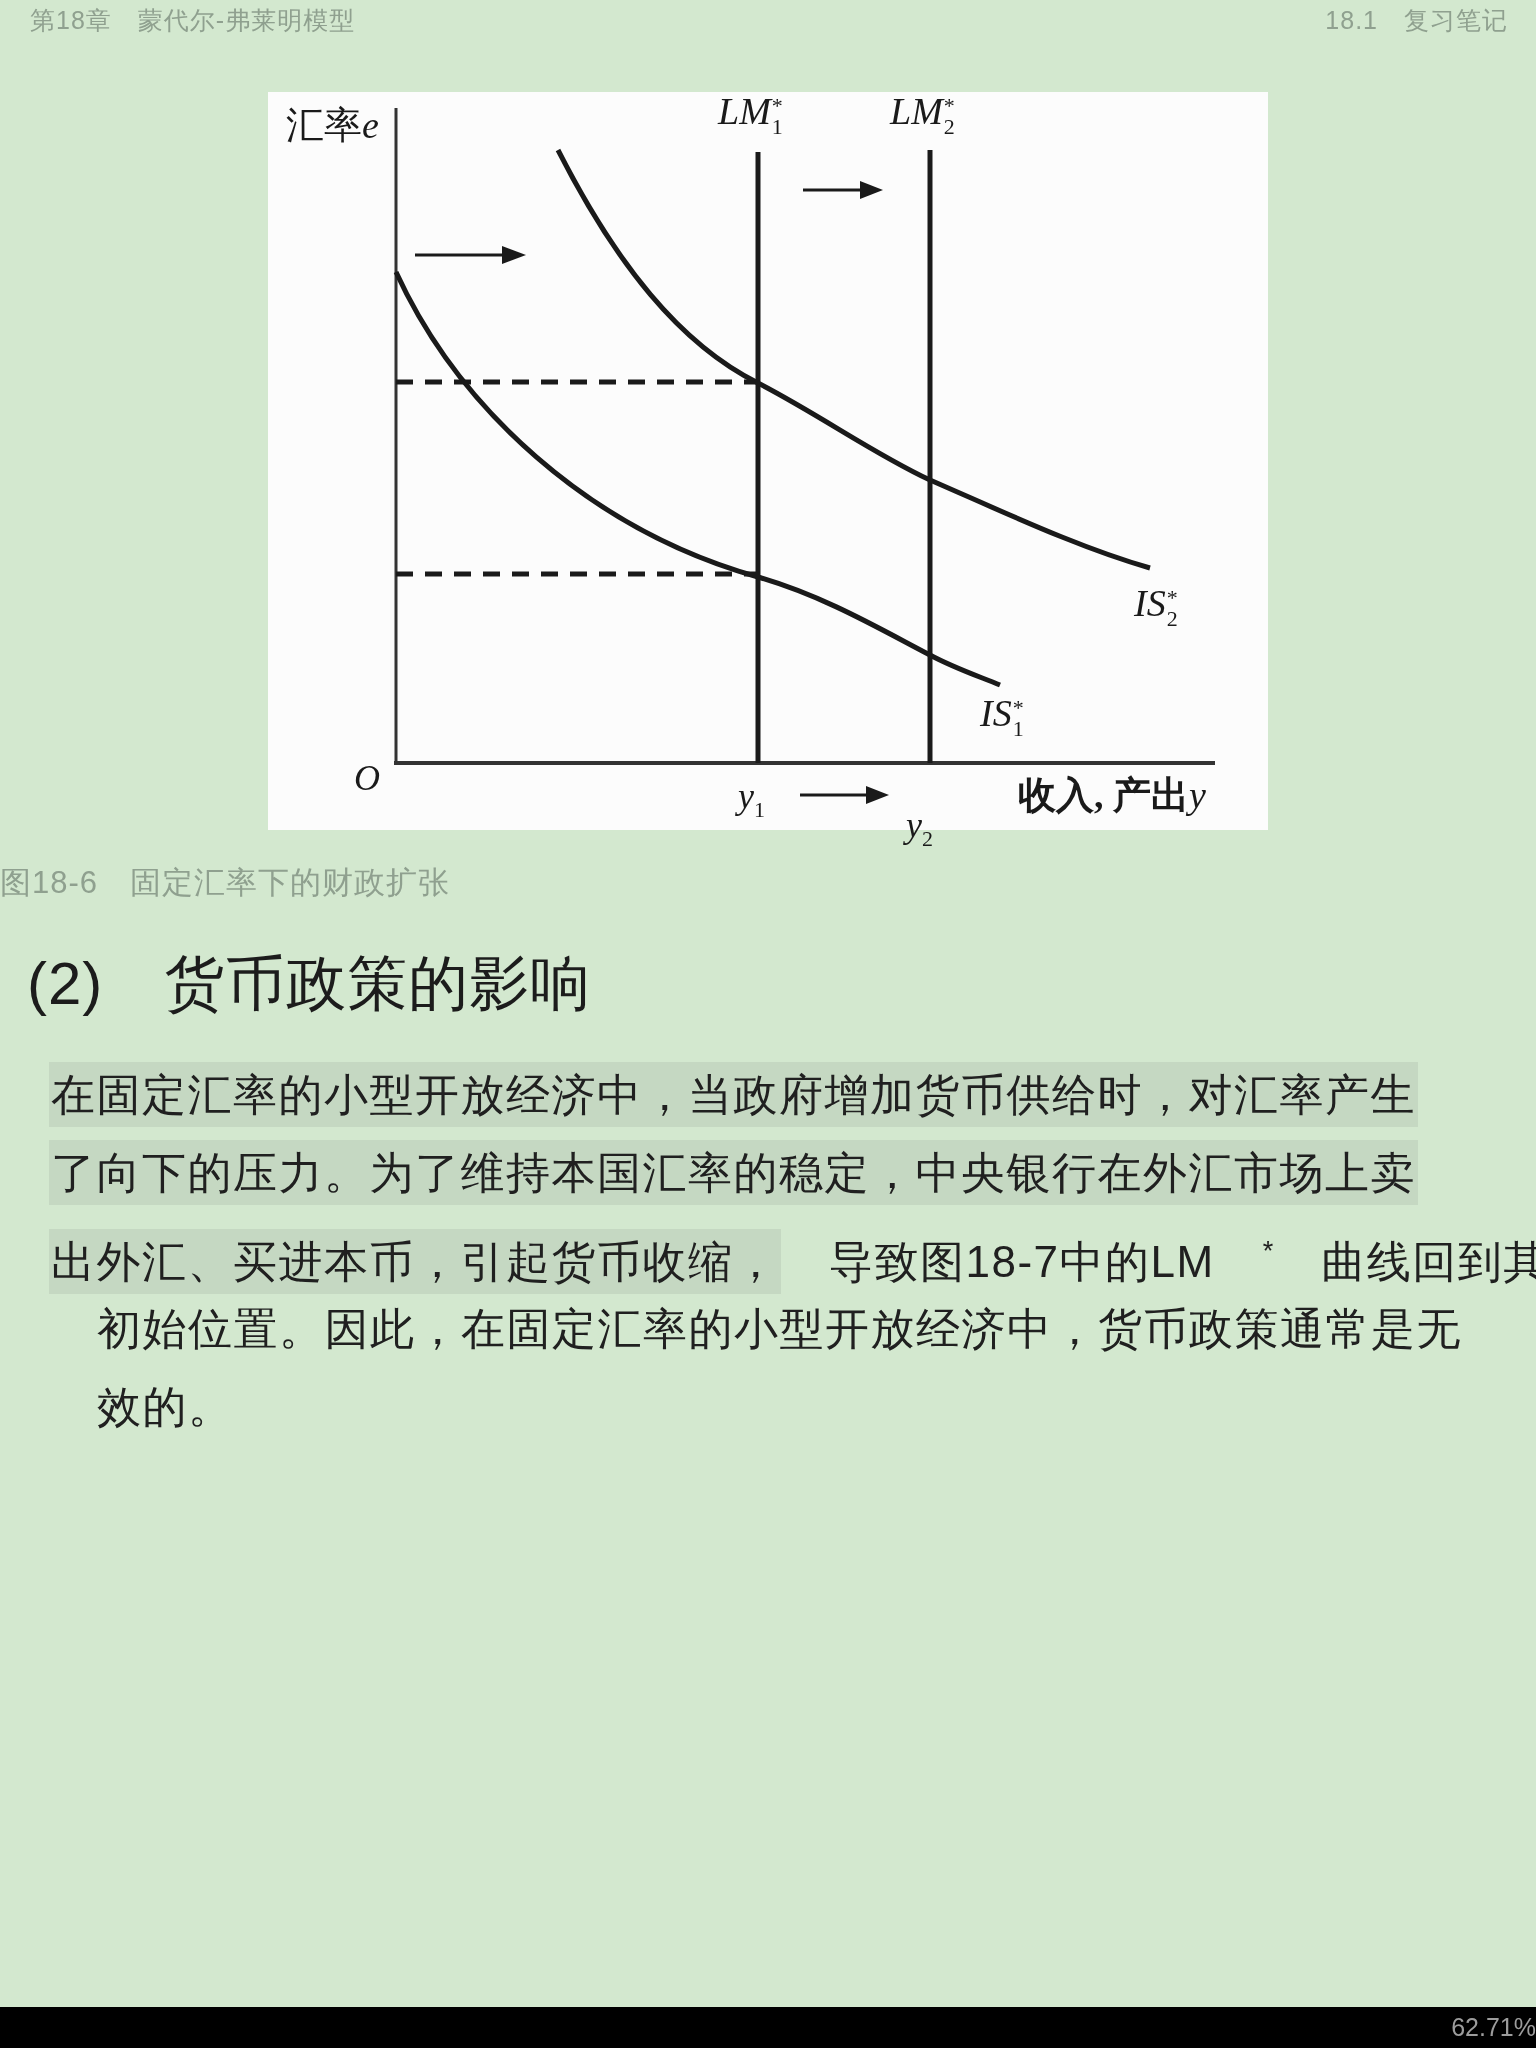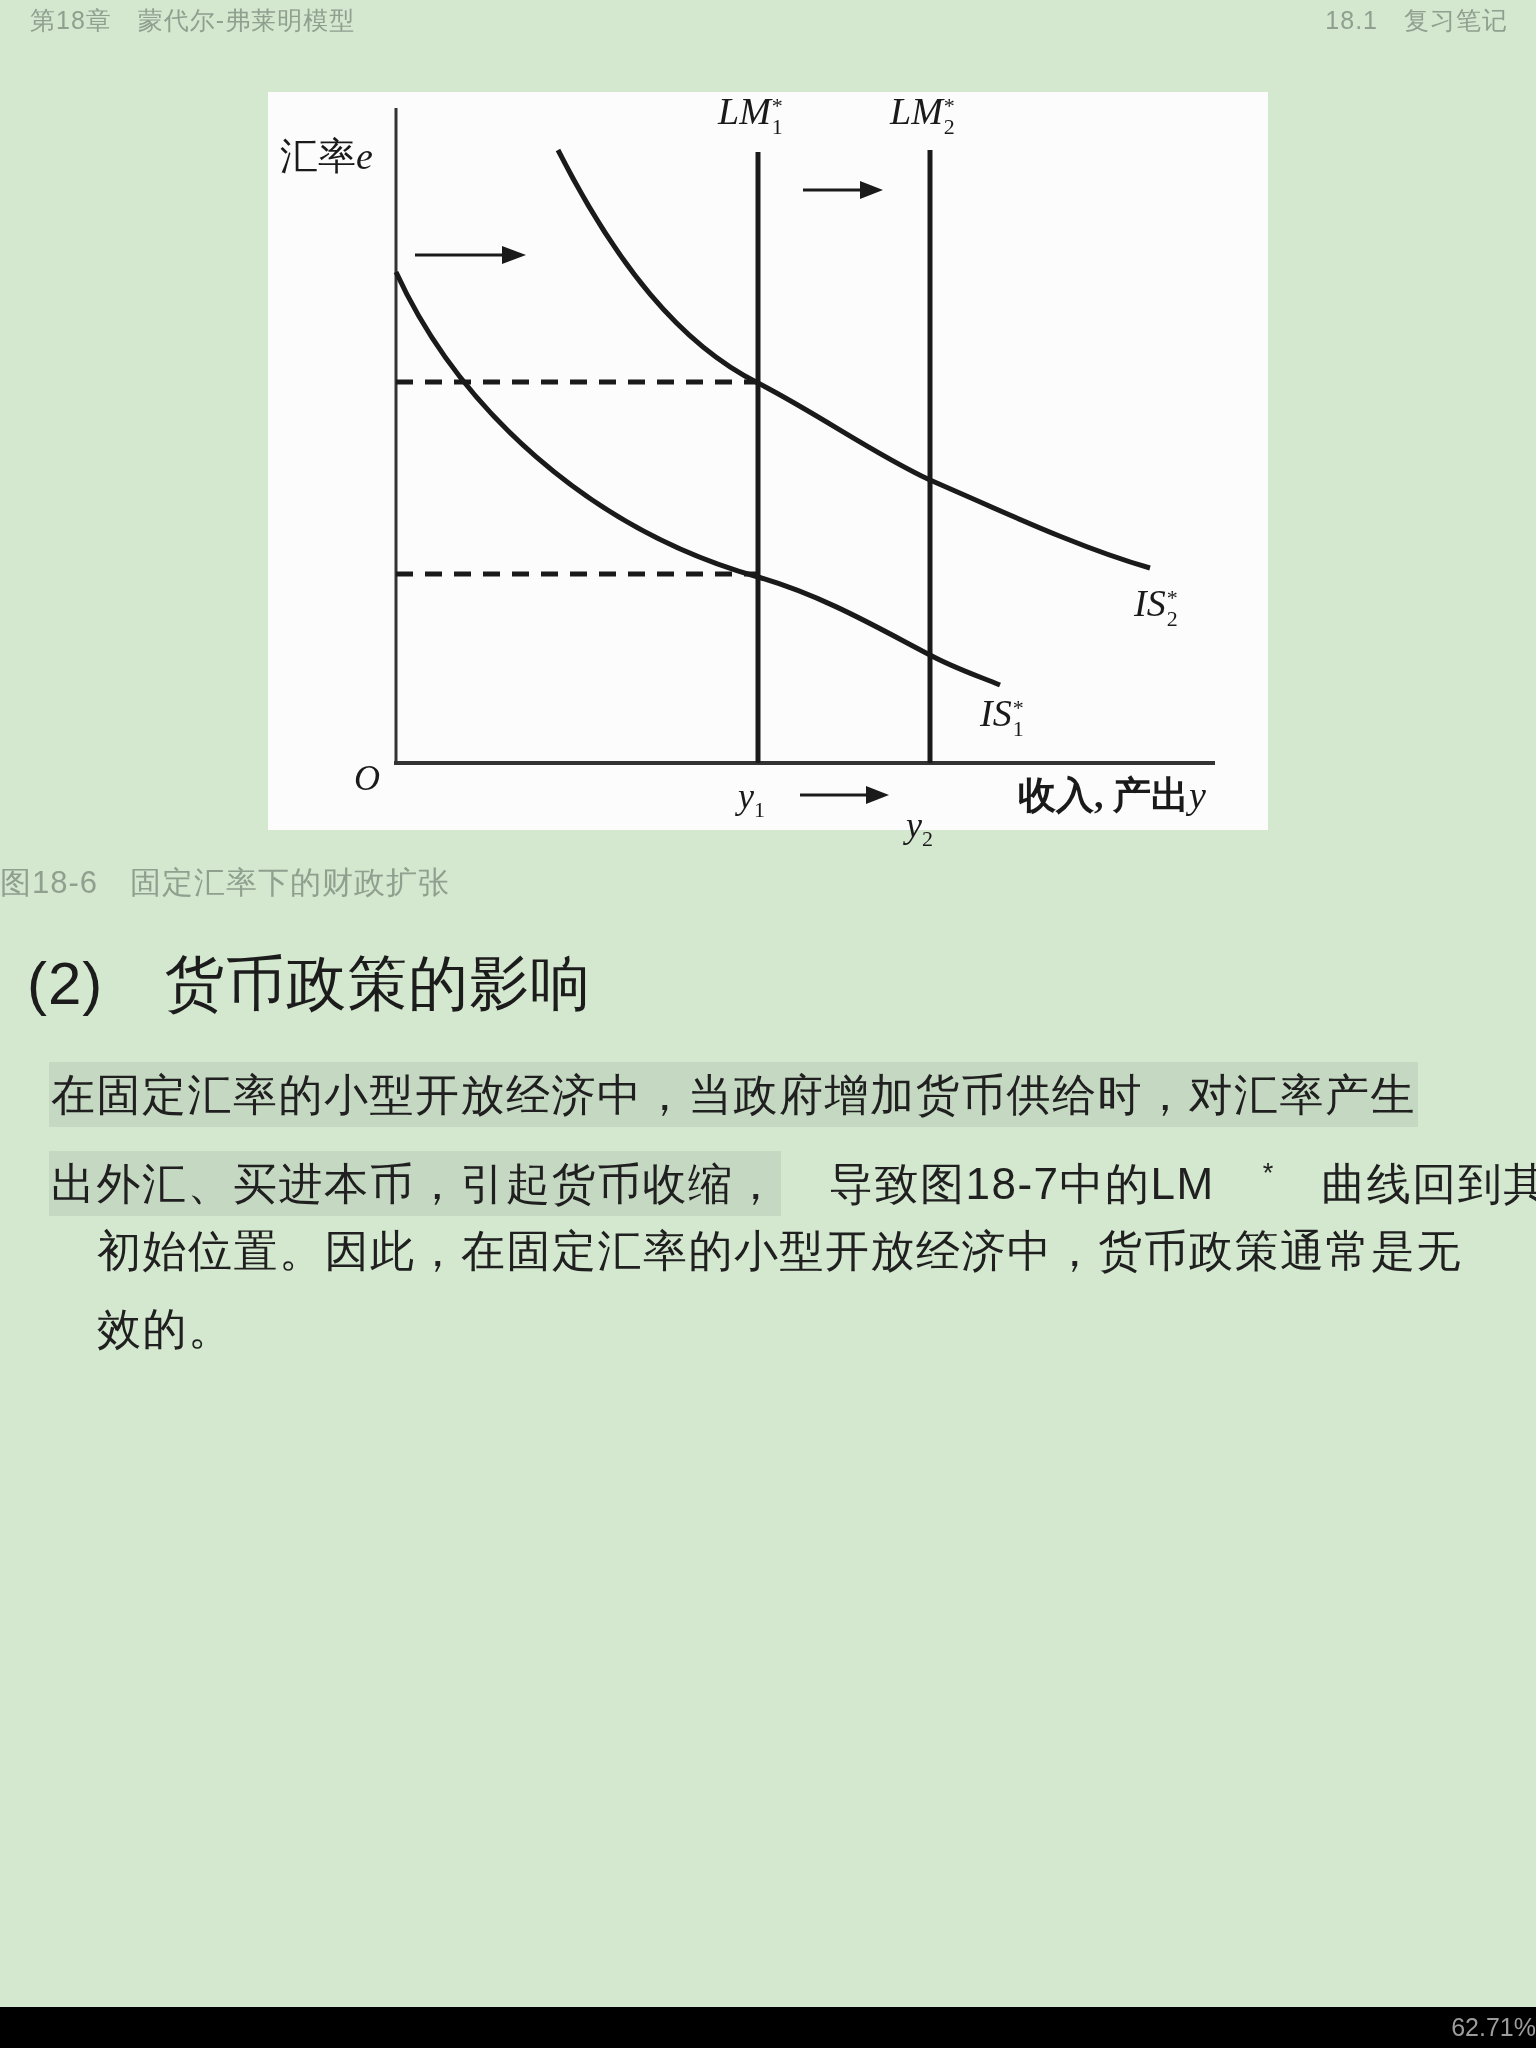--- a/index.html
+++ b/index.html
@@ -89,21 +89,21 @@
     <g>
       <line x1="535" y1="98" x2="596" y2="98" stroke="#1a1a1a" stroke-width="3"></line>
       <polygon points="615,98 592,89 592,107" fill="#1a1a1a"></polygon>
     </g>
     <g>
       <line x1="532" y1="703" x2="602" y2="703" stroke="#1a1a1a" stroke-width="3"></line>
       <polygon points="621,703 598,694 598,712" fill="#1a1a1a"></polygon>
     </g>
   </svg>
 
-  <div class="flabel" style="left:12px;top:14px;margin-top:31px;">
+  <div class="flabel" style="left:18px;top:14px;">
     <span>汇率</span><i>e</i>
   </div>
 
   <div class="flabel" style="left:450px;top:0px;">
     <i>LM</i><span class="stack">
         <span>*</span>
         <span>1</span>
       </span>
   </div>
   <div class="flabel" style="left:622px;top:0px;">
@@ -138,20 +138,21 @@
     <span class="axis-cjk">收入, 产出</span><i>y</i>
   </div>
 </div>
 
 <div class="caption">图18-6　固定汇率下的财政扩张</div>
 
 <div class="heading">(2)　货币政策的影响</div>
 
 <div class="paragraph">
     <div class="pline"><span class="hl">在固定汇率的小型开放经济中，当政府增加货币供给时，对汇率产生</span></div>
+    <div class="pline"><span class="hl">了向下的压力。为了维持本国汇率的稳定，中央银行在外汇市场上卖</span></div>
     <div class="pline"><span class="hl">出外汇、买进本币，引起货币收缩，</span><span class="">导致图18-7中的LM</span><span class=" sup">*</span><span class="">曲线回到其</span></div>
     <div class="pline"><span class="">初始位置。因此，在固定汇率的小型开放经济中，货币政策通常是无</span></div>
     <div class="pline"><span class="">效的。</span></div>
   </div>
 
 <div class="footer">
   <span>62.71%</span>
 </div>
 
 </body></html>

